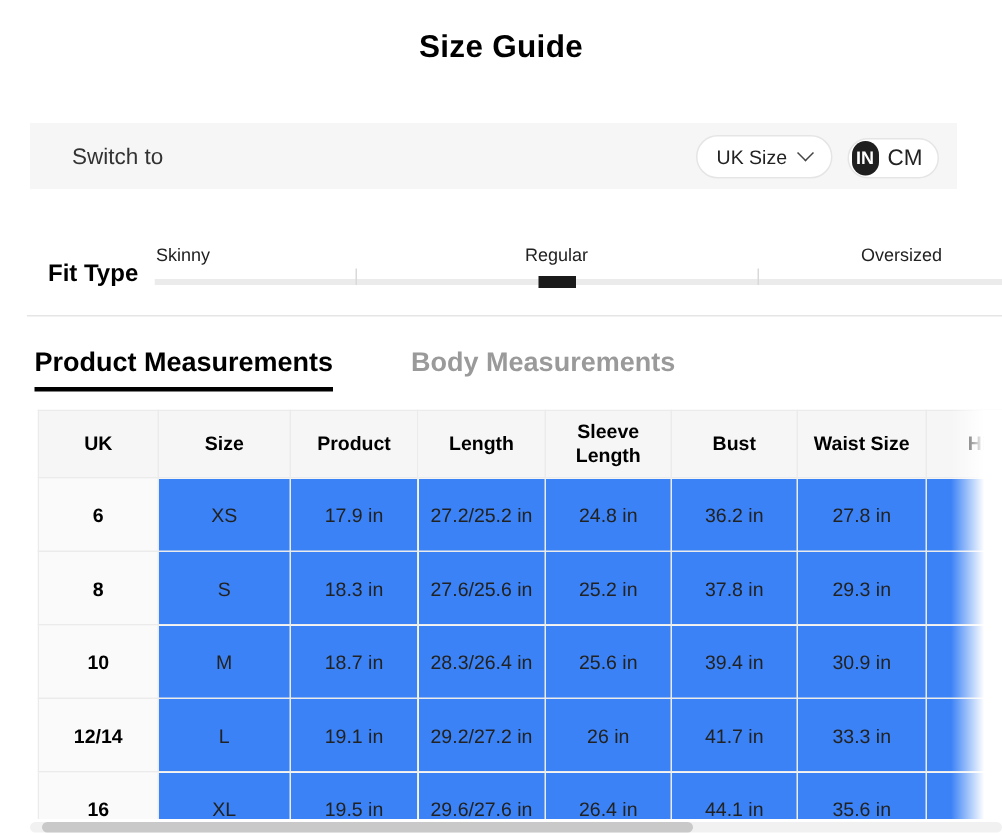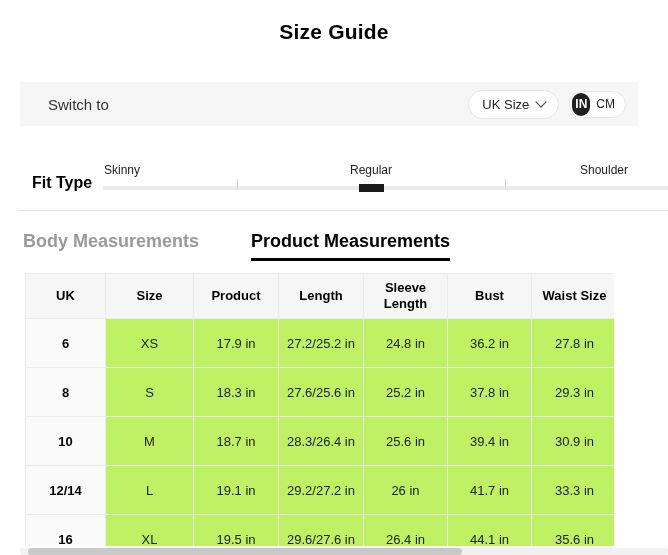--- a/index.html
+++ b/index.html
@@ -11,66 +11,66 @@
     position:absolute;top:20px;left:0;width:668px;text-align:center;
     font-size:21px;font-weight:bold;color:#000;letter-spacing:.2px;
   }
   
   .switch-bar{
     position:absolute;left:20px;top:82px;width:618px;height:44px;
     background:#f6f6f6;display:flex;align-items:center;justify-content:space-between;
     box-sizing:border-box;padding:0 12px 0 16px;
   }
   .switch-label{font-size:15px;color:#333;margin-left:12px;}
-  .switch-controls{display:flex;align-items:center;gap:10px;}
+  .switch-controls{display:flex;align-items:flex-end;gap:10px;}
   .size-pill{
     display:flex;align-items:center;gap:8px;height:27px;padding:0 13px;
     background:#fff;border:1px solid #e5e5e5;border-radius:999px;
     font-size:13px;color:#222;cursor:pointer;
   }
   .chevron{
     width:7px;height:7px;border-right:1.5px solid #444;border-bottom:1.5px solid #444;
     transform:rotate(45deg);margin-top:-4px;
   }
   .unit-pill{
     display:flex;align-items:center;height:27px;padding:2px;gap:2px;
     background:#fff;border:1px solid #e5e5e5;border-radius:999px;box-sizing:border-box;
   }
   .unit-in{
     background:#1f1f1f;color:#fff;border-radius:999px;height:23px;
     display:flex;align-items:center;padding:0 3px;font-size:12px;font-weight:bold;cursor:pointer;
   }
-  .unit-cm{font-size:12px;color:#222;padding:0 8px 0 4px;cursor:pointer;}
+  .unit-cm{font-size:15px;color:#222;padding:0 8px 0 4px;cursor:pointer;}
   
   .fit-label{position:absolute;left:32px;top:174px;font-size:16px;font-weight:bold;color:#000;}
   .fit-slider{position:absolute;left:103px;top:160px;width:565px;height:36px;overflow:hidden;}
   .fit-opt{position:absolute;top:3px;font-size:12px;color:#222;cursor:pointer;white-space:nowrap;}
   .fit-opt.skinny{left:1px;}
   .fit-opt.regular{left:268px;transform:translateX(-50%);}
   .fit-opt.oversized{right:40px;}
   .fit-track{position:absolute;left:0;top:26px;width:100%;height:4px;background:#ebebeb;}
   .fit-tick{position:absolute;top:19px;width:1px;height:11px;background:#d9d9d9;}
   .fit-tick.t1{left:134px;}
   .fit-tick.t2{left:402px;}
   .fit-thumb{position:absolute;left:256px;top:24px;width:25px;height:8px;background:#1a1a1a;cursor:pointer;}
   .divider{position:absolute;left:18px;top:210px;width:650px;height:1px;background:#e5e5e5;}
   
   .tabs{position:absolute;left:23px;top:231px;display:flex;gap:52px;align-items:flex-start;}
   .tab{font-size:18px;font-weight:bold;cursor:pointer;padding-bottom:6px;}
   .tab.active{color:#000;border-bottom:3px solid #000;}
   .tab.inactive{color:#9a9a9a;}
   
-  .table-wrap{position:absolute;left:25px;top:273px;width:589px;height:273px;overflow:hidden;}
+  .table-wrap{position:absolute;left:25px;top:273px;width:643px;height:273px;overflow:hidden;}
   table{border-collapse:collapse;table-layout:fixed;width:698px;}
   th,td{
     border:1px solid #ebebeb;text-align:center;vertical-align:middle;
     font-size:13px;overflow:hidden;
   }
   th{height:42px;background:#f6f6f6;color:#000;font-weight:bold;line-height:1.25;}
-  td{height:46px;color:#222;background:#bef264;}
+  td{height:46px;color:#222;background:#3b82f6;}
   td.uk-col{background:#fafafa;font-weight:bold;color:#000;}
   .fade-overlay{
     position:absolute;right:0;top:273px;width:34px;height:273px;pointer-events:none;
     background:linear-gradient(to right, rgba(255,255,255,0), #ffffff 65%);
   }
   
   .hscroll{position:absolute;left:20px;top:548px;width:648px;height:7px;background:#f1f1f1;border-radius:4px;}
   .hscroll-thumb{position:absolute;left:8px;top:0;width:434px;height:7px;background:#c9c9c9;border-radius:4px;cursor:pointer;}
 </style>
 </head>
@@ -89,32 +89,32 @@
       <span class="unit-in">IN</span>
       <span class="unit-cm">CM</span>
     </div>
   </div>
 </div>
 
 <div class="fit-label">Fit Type</div>
 <div class="fit-slider">
   <span class="fit-opt skinny">Skinny</span>
   <span class="fit-opt regular">Regular</span>
-  <span class="fit-opt oversized">Shoulder</span>
+  <span class="fit-opt oversized">Oversized</span>
   <div class="fit-track"></div>
   <div class="fit-tick t1"></div>
   <div class="fit-tick t2"></div>
   <div class="fit-thumb"></div>
 </div>
 
 <div class="divider"></div>
 
 <div class="tabs">
+  <div class="tab active">Product Measurements</div>
   <div class="tab inactive">Body Measurements</div>
-  <div class="tab active">Product Measurements</div>
 </div>
 
 <div class="table-wrap">
   <table>
     <colgroup id="cols">
         <col style="width: 80px;">
         <col style="width: 88px;">
         <col style="width: 85px;">
         <col style="width: 85px;">
         <col style="width: 84px;">

